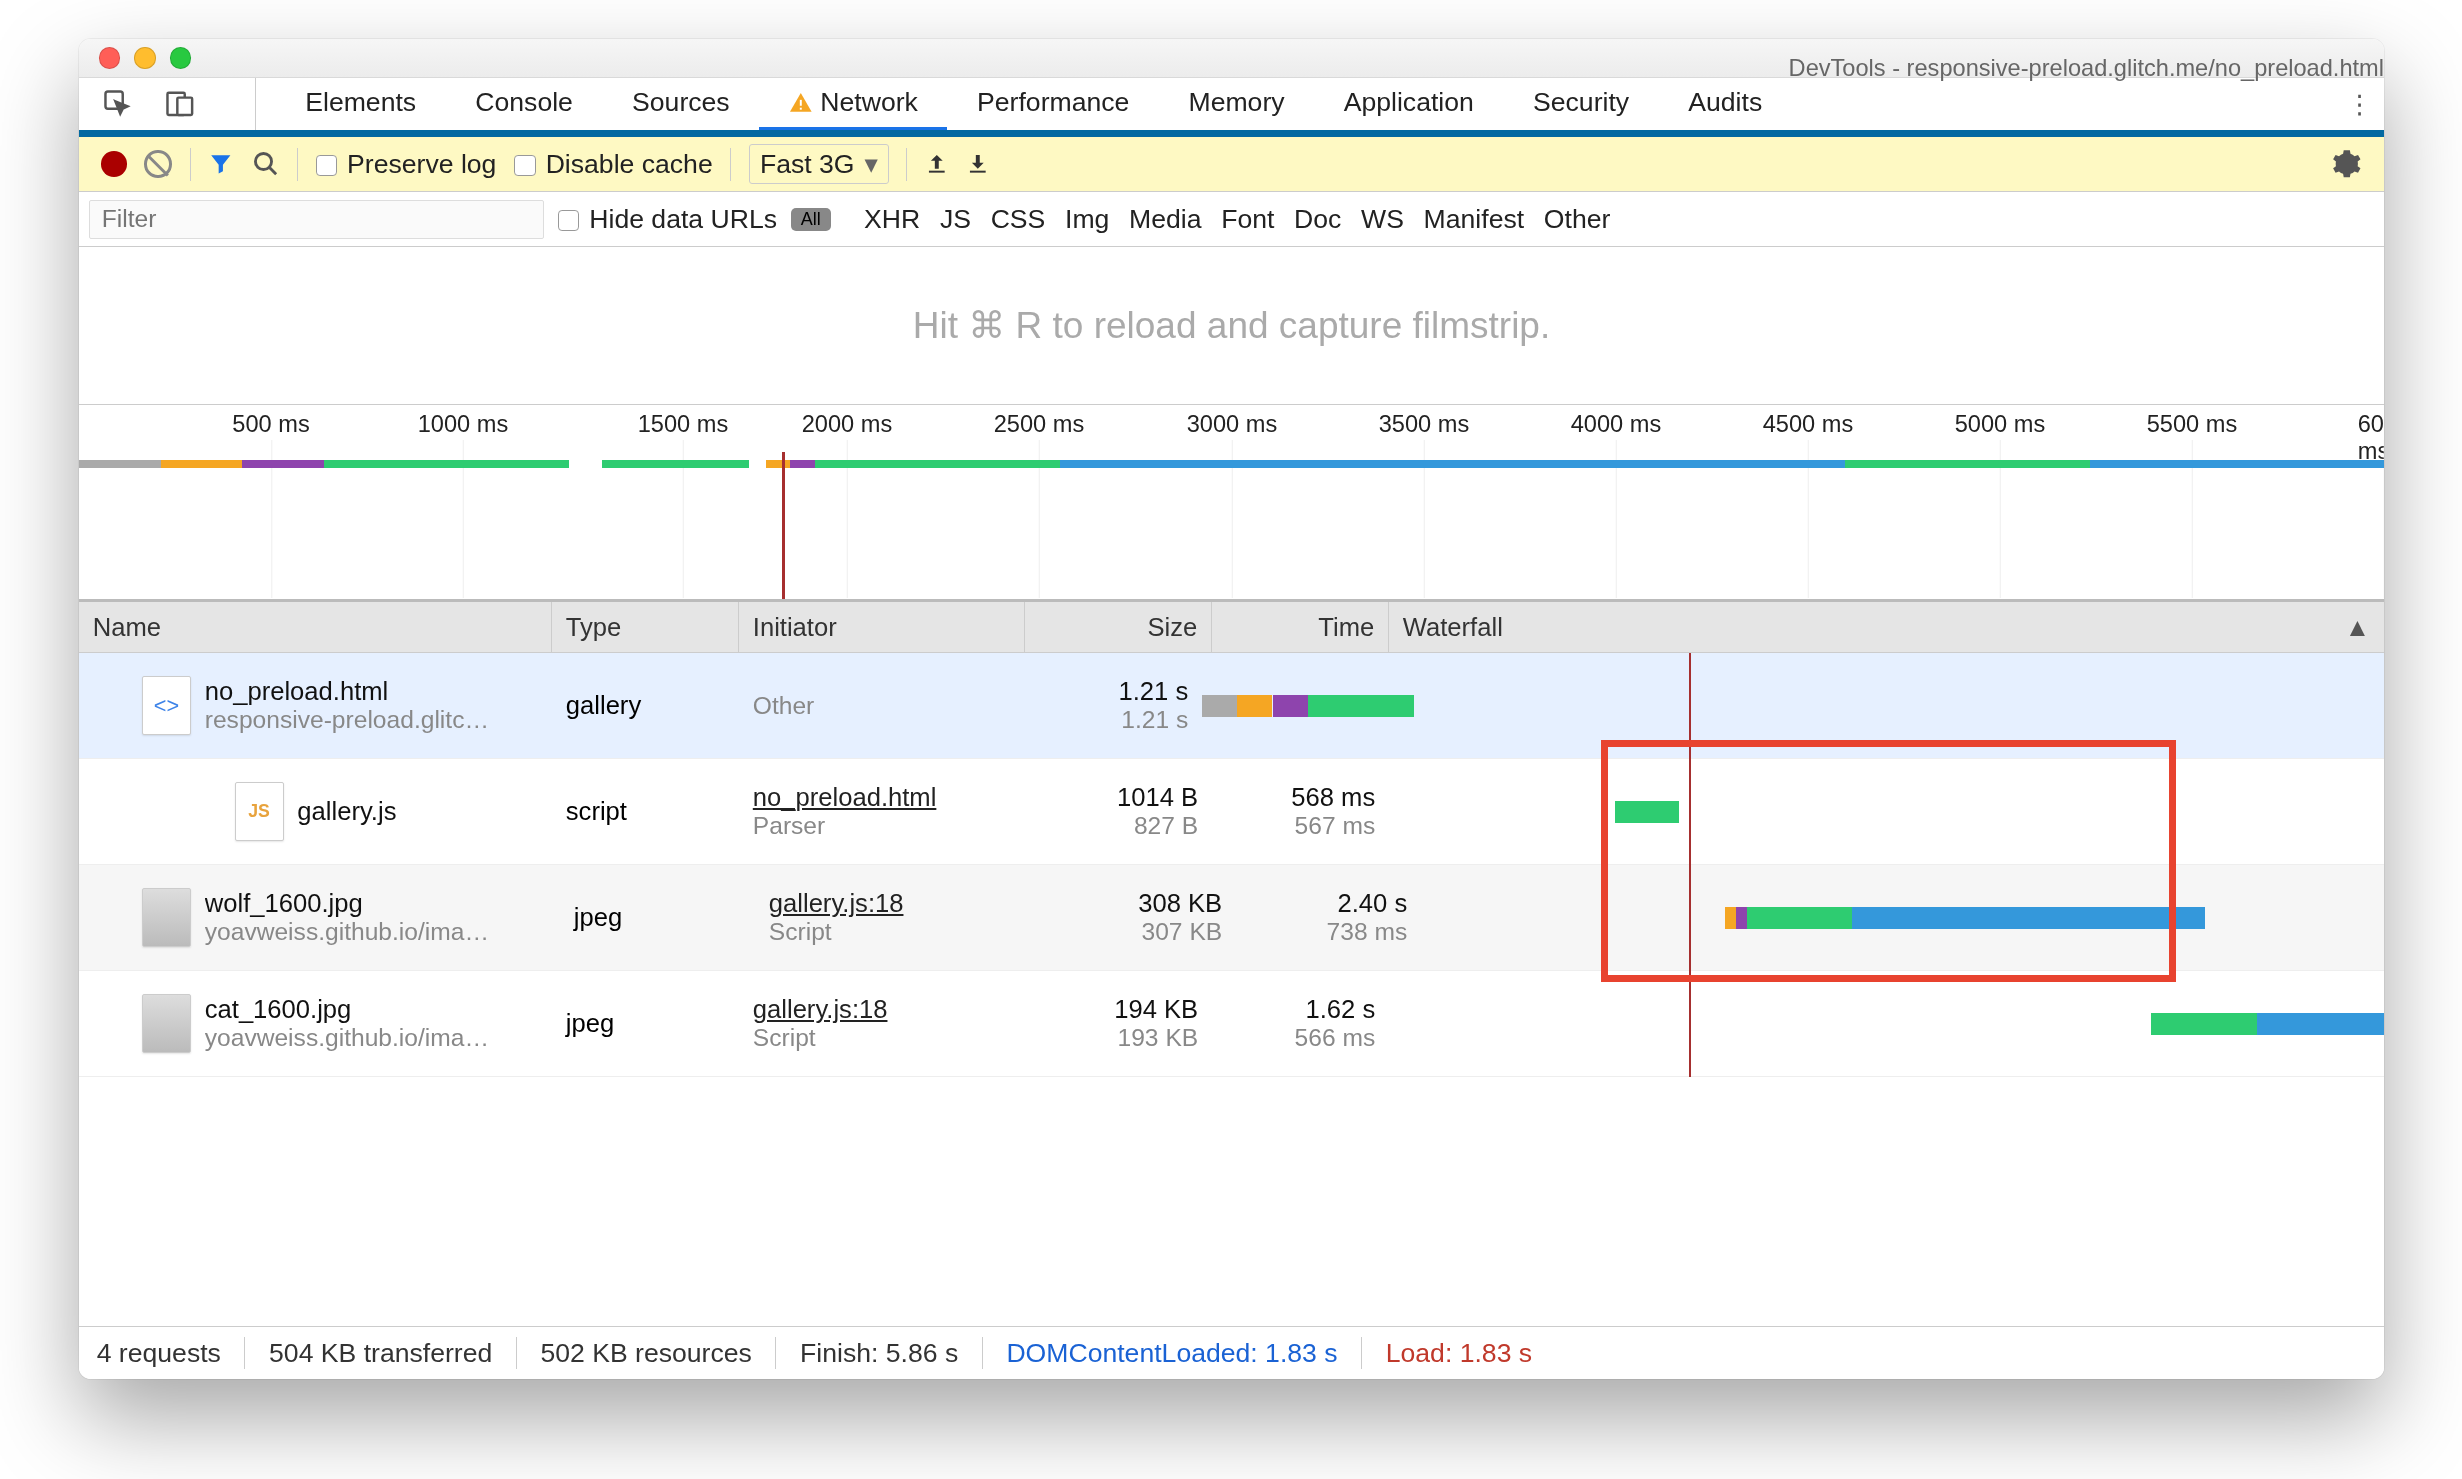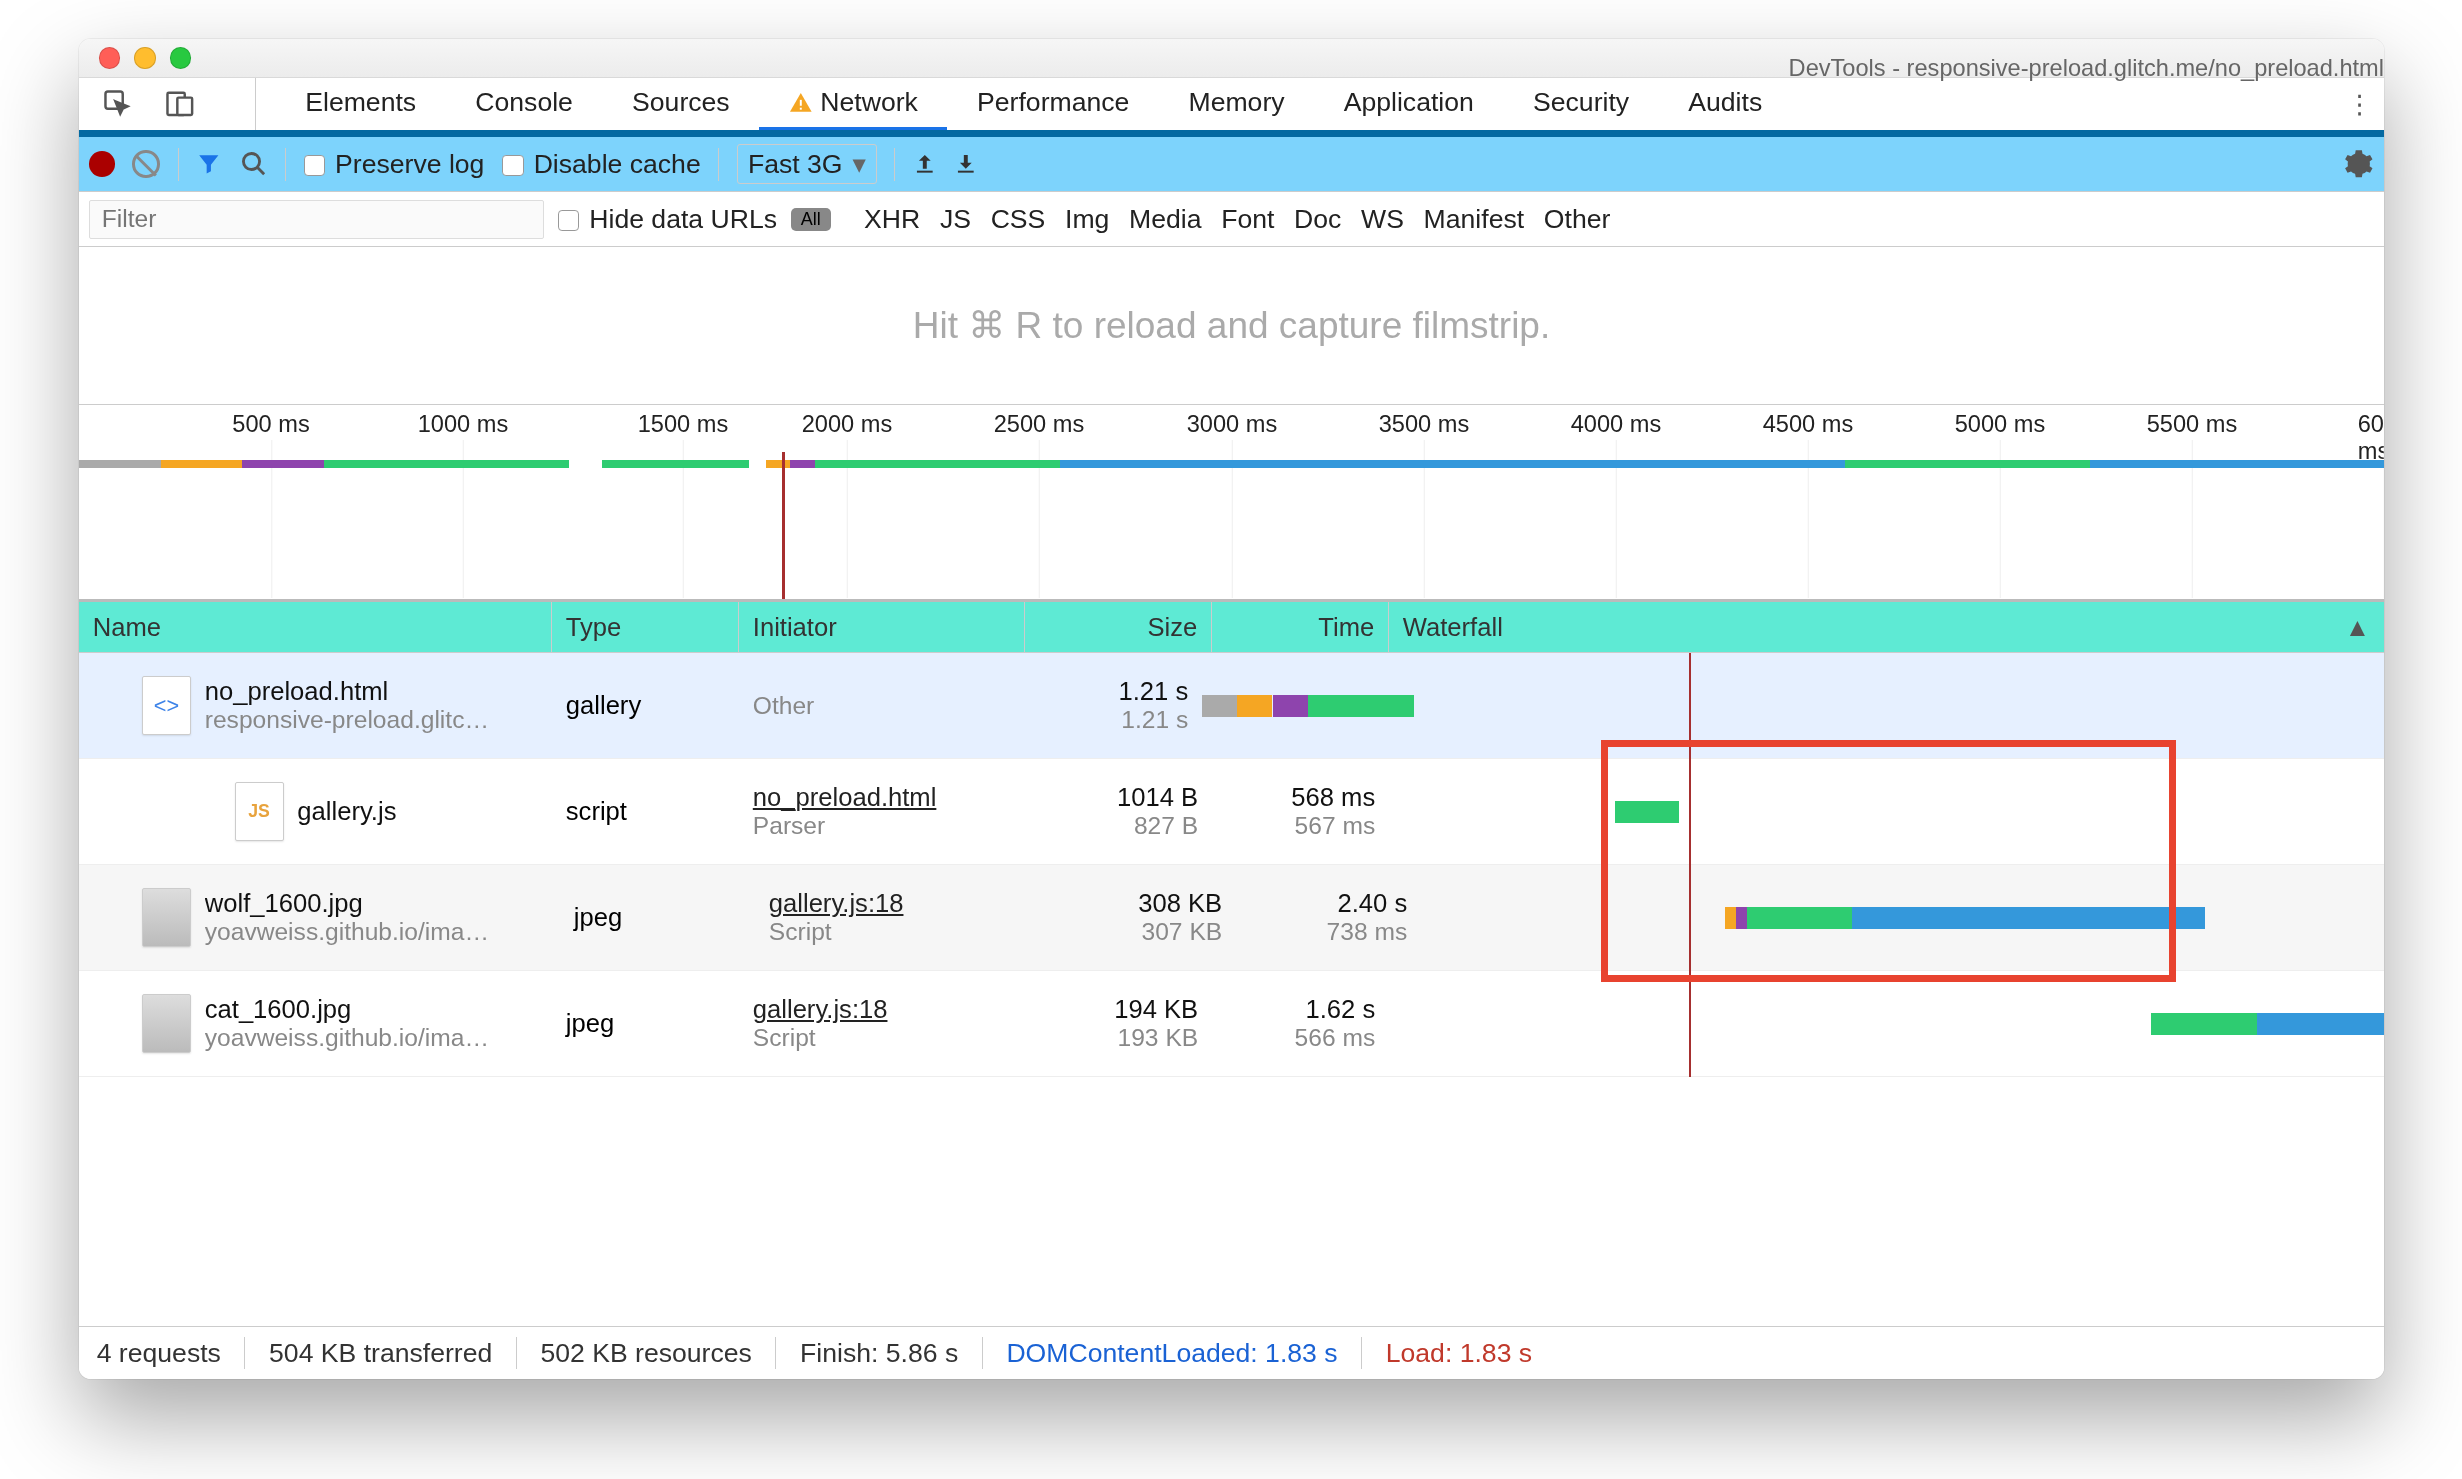--- a/index.html
+++ b/index.html
@@ -12,21 +12,21 @@
 
 .tabs { height:59px; border-bottom:7px solid #0369a1; display:flex; align-items:center; }
 .tabs-left { display:flex; align-items:center; width:177px; height:100%; border-right:1px solid #ccc; }
 .tool-btn { width:49px; height:39px; margin-left:13.8px; display:flex; align-items:center; justify-content:center; color:#555; }
 .tabs-main { display:flex; height:100%; align-items:stretch; flex:1; padding-left:19.7px; }
 .tab { padding:0 29.6px; display:flex; align-items:center; font-size:26.6px; color:#222; cursor:pointer; border-bottom:3px solid transparent; }
 .tab.active { border-bottom-color:#1a73e8; font-weight:500; }
 .tab .warn-icon { margin-right:7.9px; color:#f5a623; }
 .kebab { width:49px; display:flex; align-items:center; justify-content:center; font-size:25.6px; color:#555; }
 
-.toolbar { height:55px; background:#7dd3fc; border-bottom:1px solid #ccc; display:flex; align-items:center; padding:0 10px; gap:17.7px; font-size:26.6px; color:#222; }
+.toolbar { height:55px; background:#fef9c3; border-bottom:1px solid #ccc; display:flex; align-items:center; padding:0 22px; gap:17.7px; font-size:26.6px; color:#222; }
 .toolbar .sep { width:1px; height:33px; background:#ccc; }
 .record-dot { width:25.6px; height:25.6px; border-radius:50%; background:#a00; }
 .ban-icon { width:27.6px; height:27.6px; border:3px solid #888; border-radius:50%; position:relative; }
 .ban-icon::after { content:""; position:absolute; left:-3px; right:-3px; top:50%; height:3px; background:#888; transform:rotate(45deg); }
 .funnel-icon { color:#1a73e8; font-size:23.6px;}
 .search-icon { color:#555; }
 .cb { width:21.7px; height:21.7px; border:1px solid #999; border-radius:3.9px; background:#fff; display:inline-block; margin-right:9.9px; vertical-align:middle; }
 .throttle { display:flex; align-items:center; gap:9.9px; border:1px solid #ccc; padding:3px 9.9px; border-radius:3px; }
 .throttle .chev { color:#666; }
 .io-icon { font-size:21.7px; color:#333; }
@@ -40,21 +40,21 @@
 .filmstrip { height:158px; border-bottom:1px solid #ccc; display:flex; align-items:center; justify-content:center; font-size:37px; color:#aaa; }
 
 .overview { height:197px; border-bottom:3px solid #bbb; position:relative; }
 .ov-ruler { height:47px; position:relative; }
 .ov-tick { position:absolute; top:5.9px; font-size:23.6px; color:#222; transform:translateX(-50%); }
 .ov-tick::after { content:""; position:absolute; left:50%; top:29.6px; width:1px; height:158px; background:#eee; }
 .ov-bars { position:absolute; left:0; right:0; top:51px; height:15.8px; }
 .ov-bar { position:absolute; height:7.9px; top:3.9px; }
 .ov-marker { position:absolute; top:47px; bottom:0; width:3px; }
 
-.table-head { height:51px; background:#5eead4; border-bottom:1px solid #ccc; display:flex; font-size:25.6px; color:#333; }
+.table-head { height:51px; background:#e5e5e5; border-bottom:1px solid #ccc; display:flex; font-size:25.6px; color:#333; }
 .th { display:flex; align-items:center; padding:0 13.8px; border-right:1px solid #ccc; }
 .th:last-child { border-right:none; }
 .sort-tri { margin-left:auto; color:#555; }
 
 .col-name { width:473px; } .col-type { width:187px; } .col-init { width:286px; } .col-size { width:187px; justify-content:flex-end; } .col-time { width:177px; justify-content:flex-end; } .col-wf { flex:1; position:relative; }
 
 .rows { }
 .row { display:flex; height:106px; border-bottom:1px solid #eee; font-size:25.6px; }
 .row.sel { background:#e6f0ff; }
 .row.alt { background:#f6f6f6;gap:8px; }

